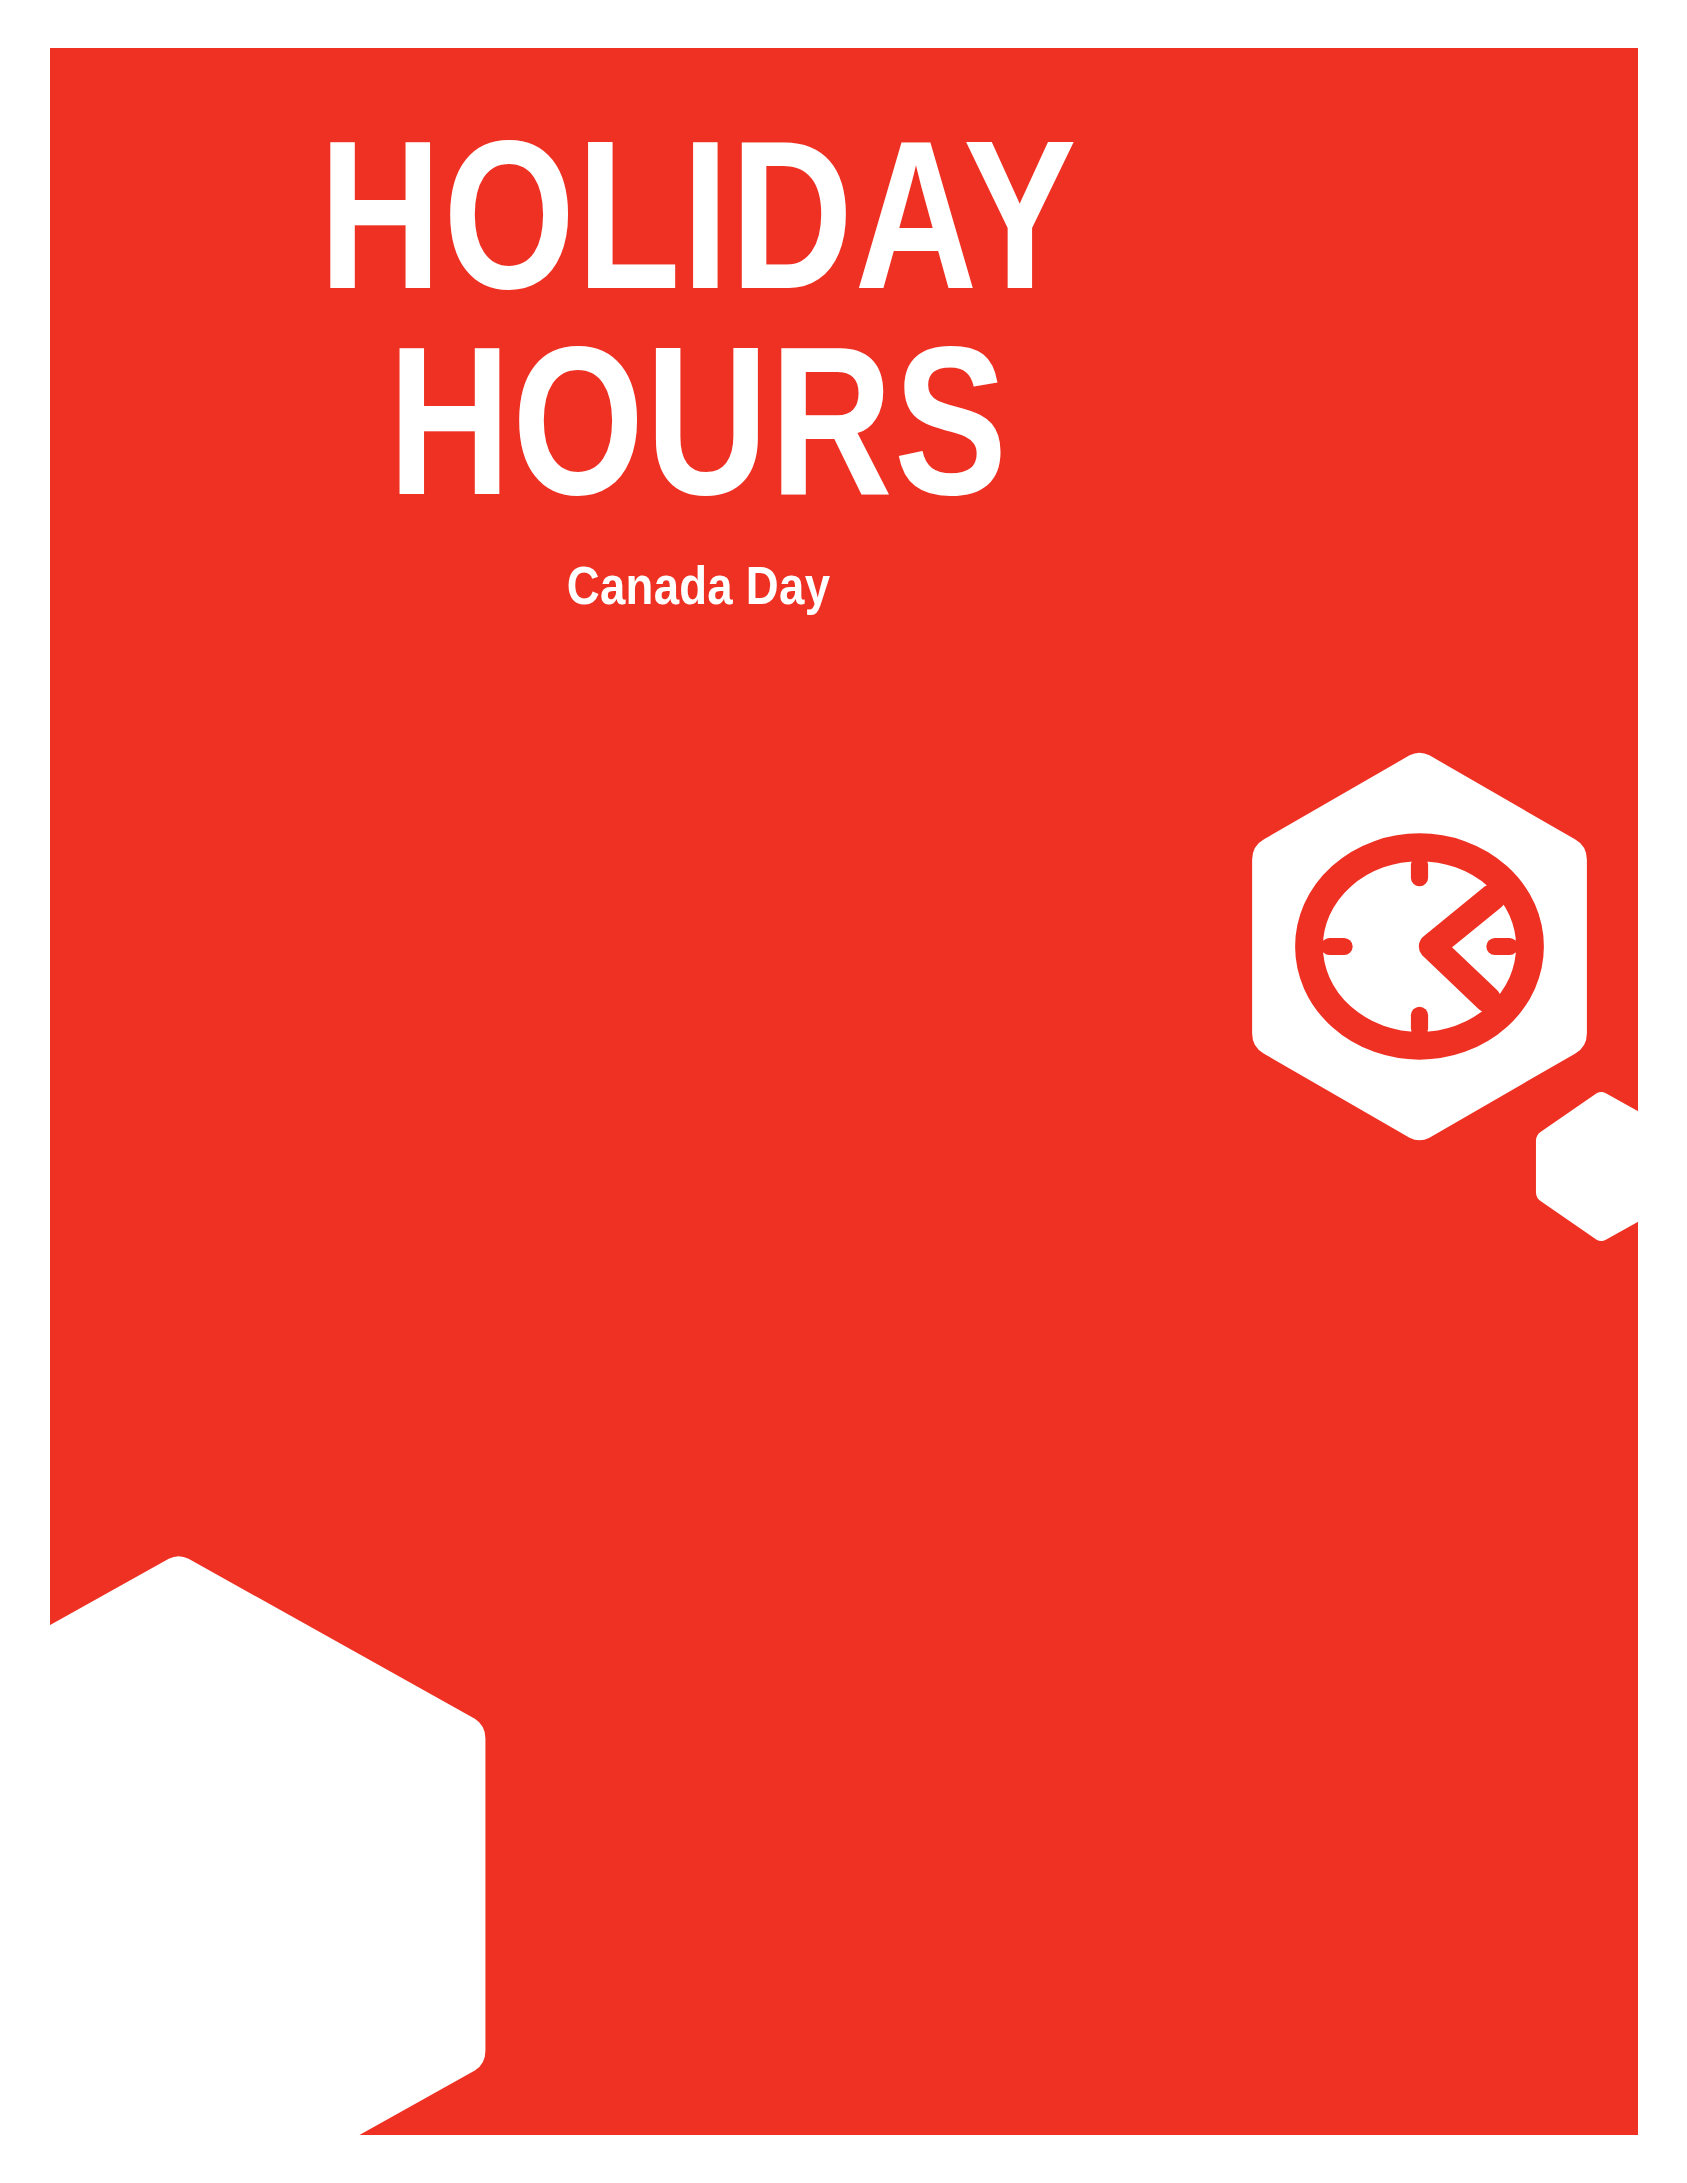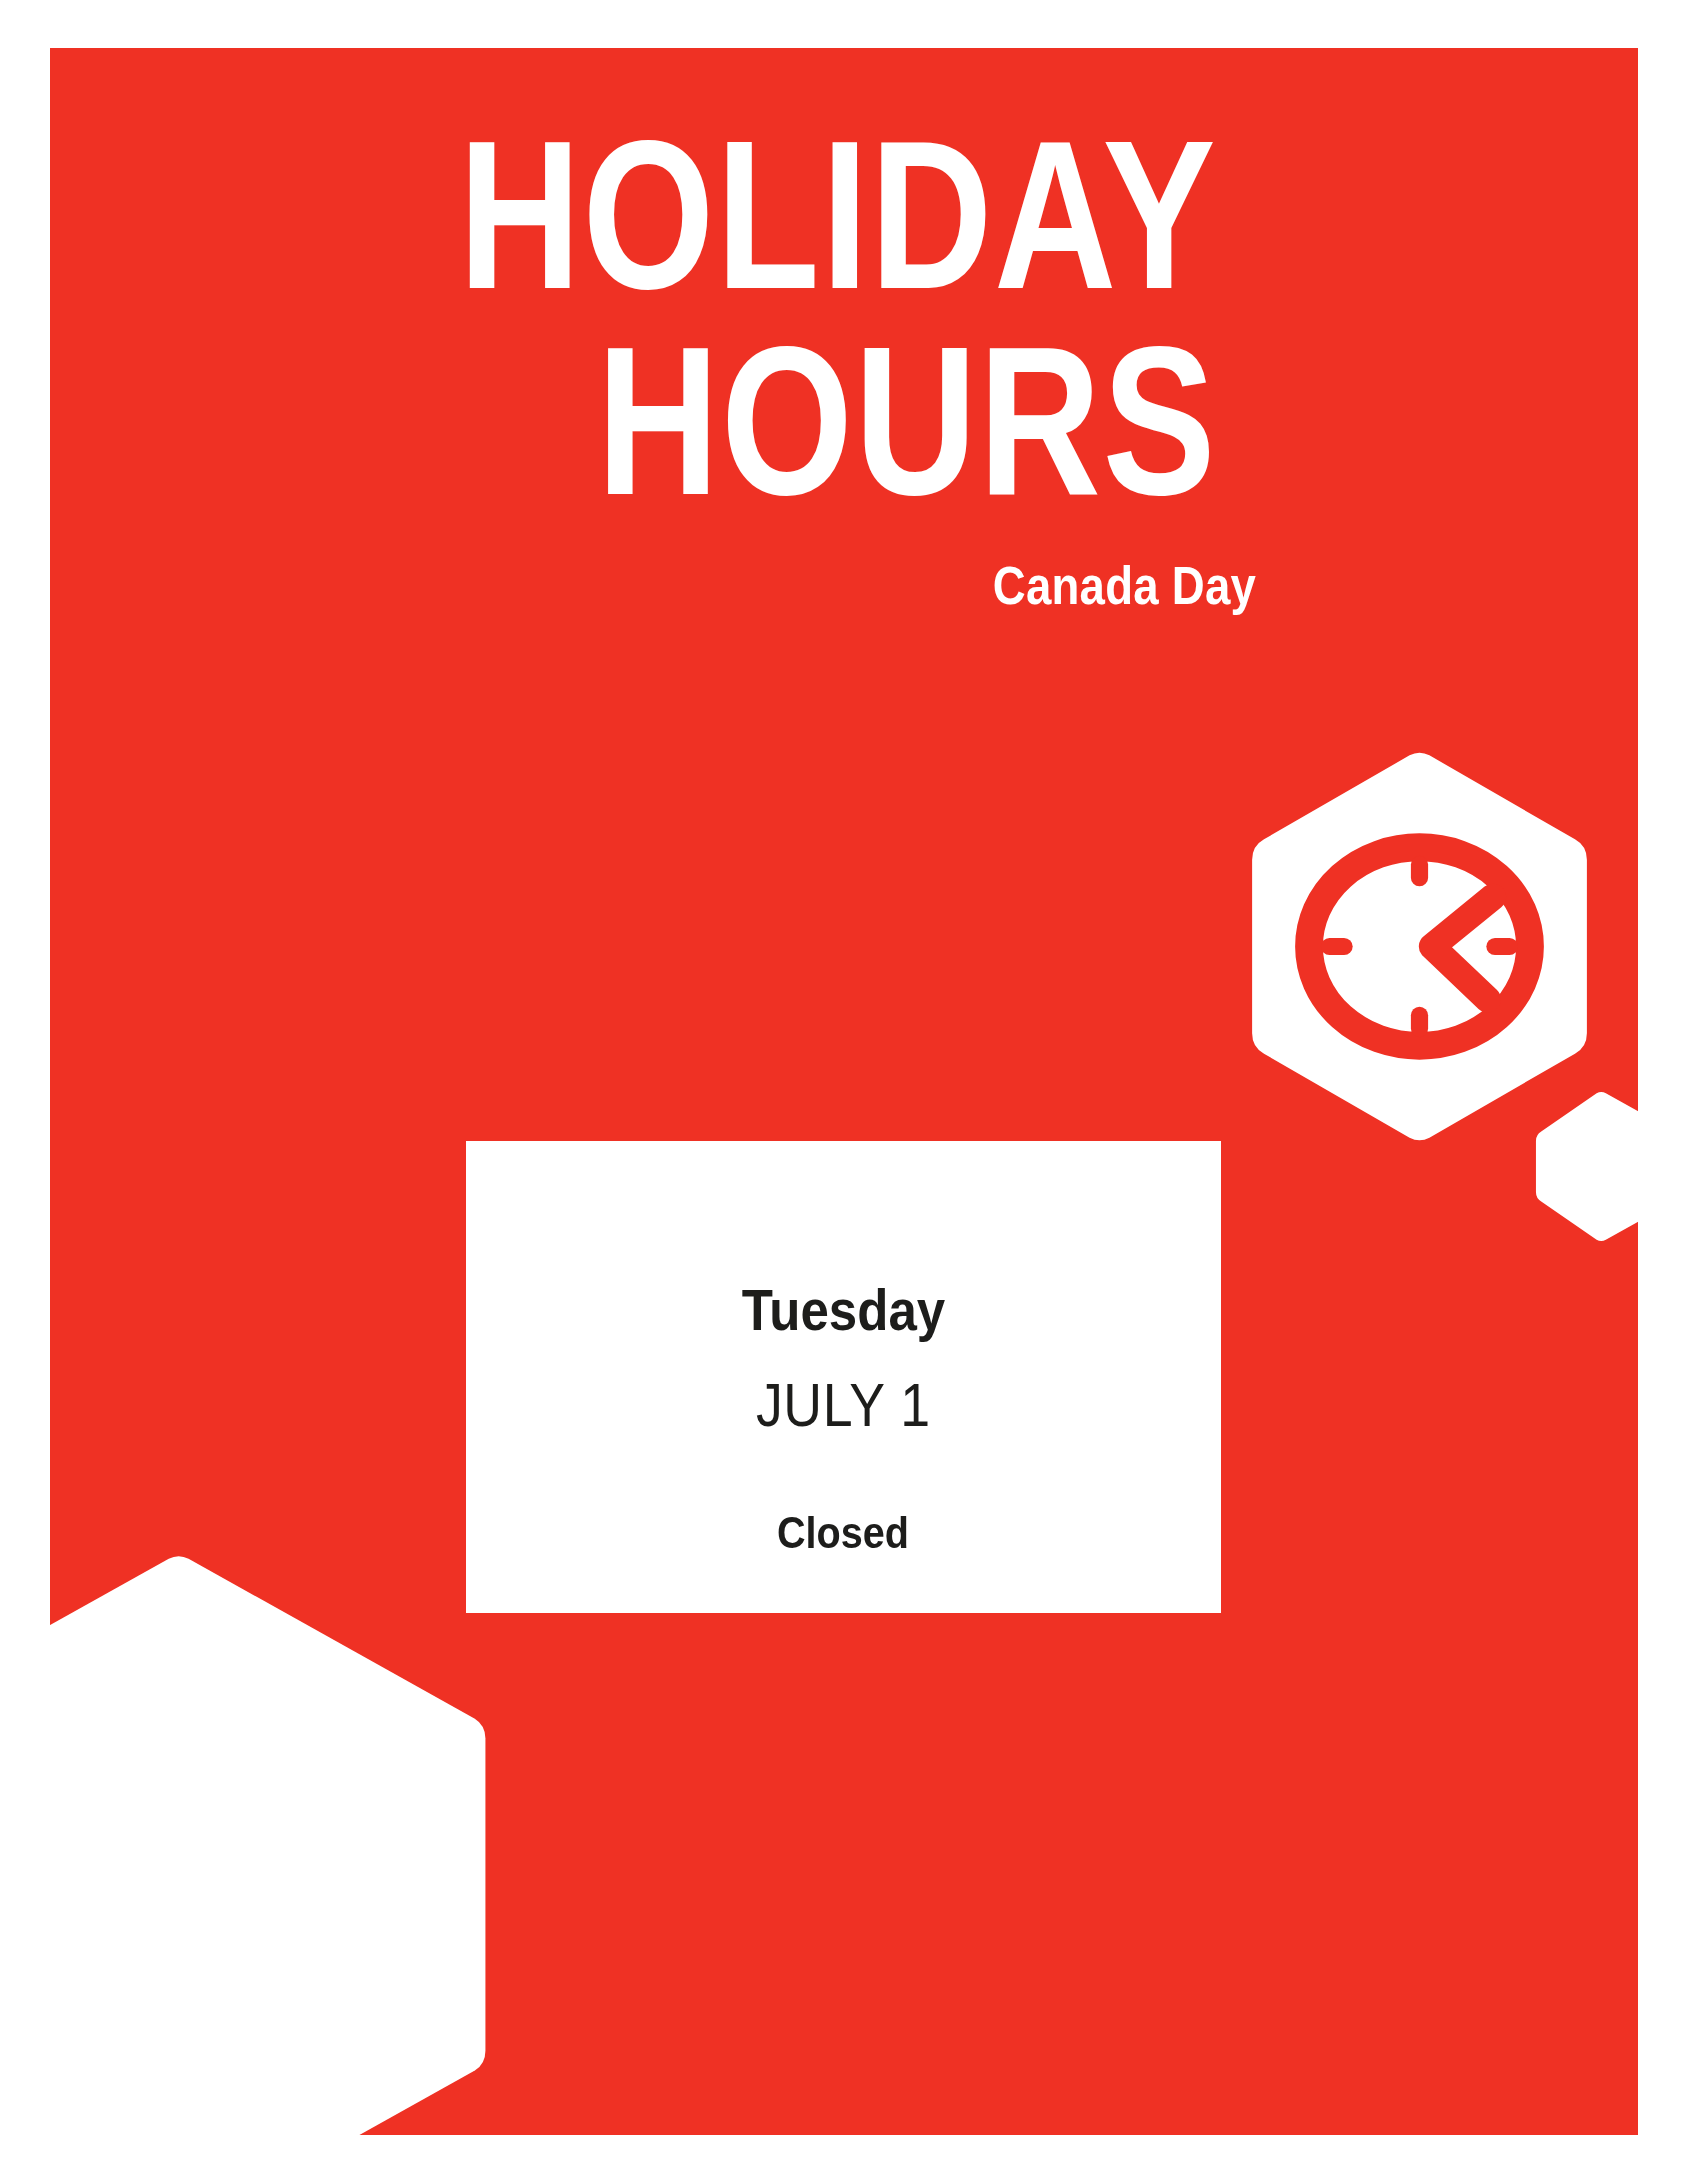--- a/index.html
+++ b/index.html
@@ -36,21 +36,21 @@
     height: 2087px;
     background: #EF3124;
   }
 
   
   .title-block {
     position: absolute;
     left: 50px;
     top: 126px;
     width: 1297px;
-    text-align: right;
+    text-align: center;
     z-index: 6;
   }
   .title-line {
     font-family: "Liberation Sans Narrow", "Liberation Sans", sans-serif;
     font-weight: 700;
     font-size: 212px;
     line-height: 0.84;
     letter-spacing: 2px;
     color: #ffffff;
     transform: scaleX(0.80);
@@ -222,20 +222,15 @@
       <path d="M 364 222 L 272 297 L 356 377" fill="none" stroke="#EF3124" stroke-width="40" stroke-linecap="round" stroke-linejoin="round"></path>
     </svg>
   </div>
 
   <div class="title-block">
     <div class="title-line l1">HOLIDAY</div>
     <div class="title-line l2">HOURS</div>
     <div class="subtitle">Canada Day</div>
   </div>
 
-  <div class="info-card">
-    <div class="card-day">Tuesday</div>
-    <div class="card-date">JULY 1</div>
-    <div class="card-status">Closed</div>
-  </div>
 
 </div>
 
 
 </body></html>

